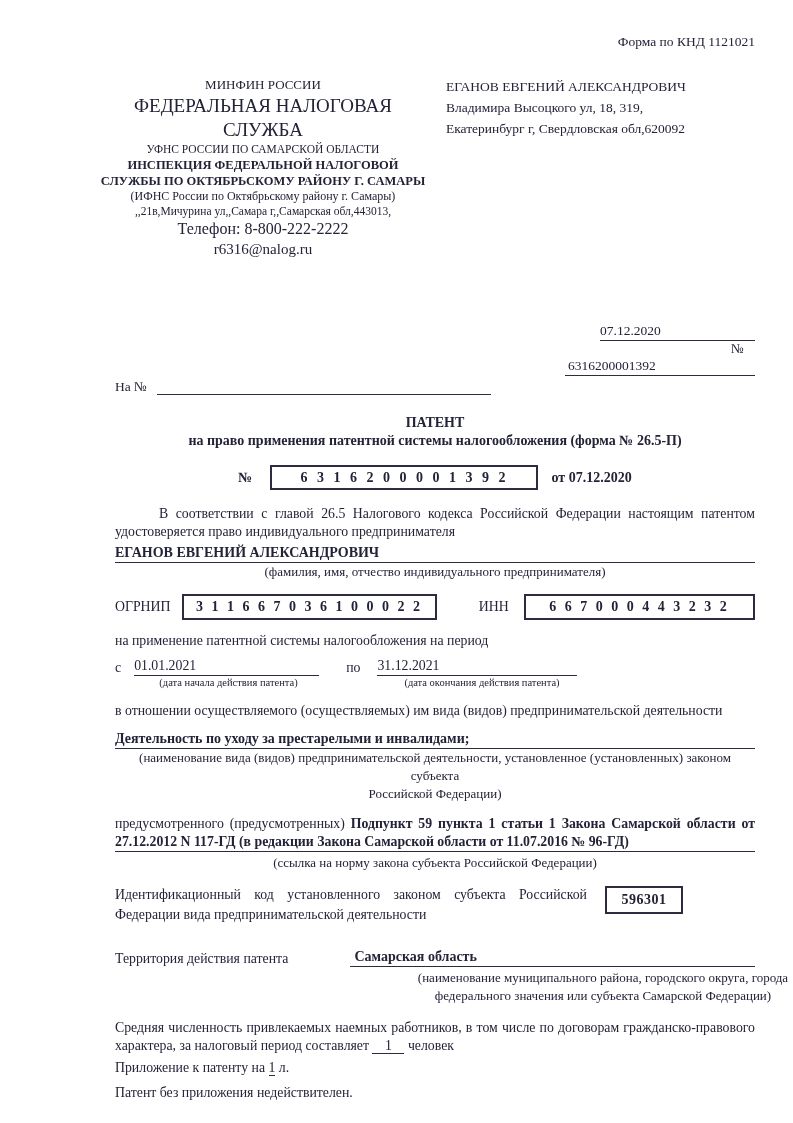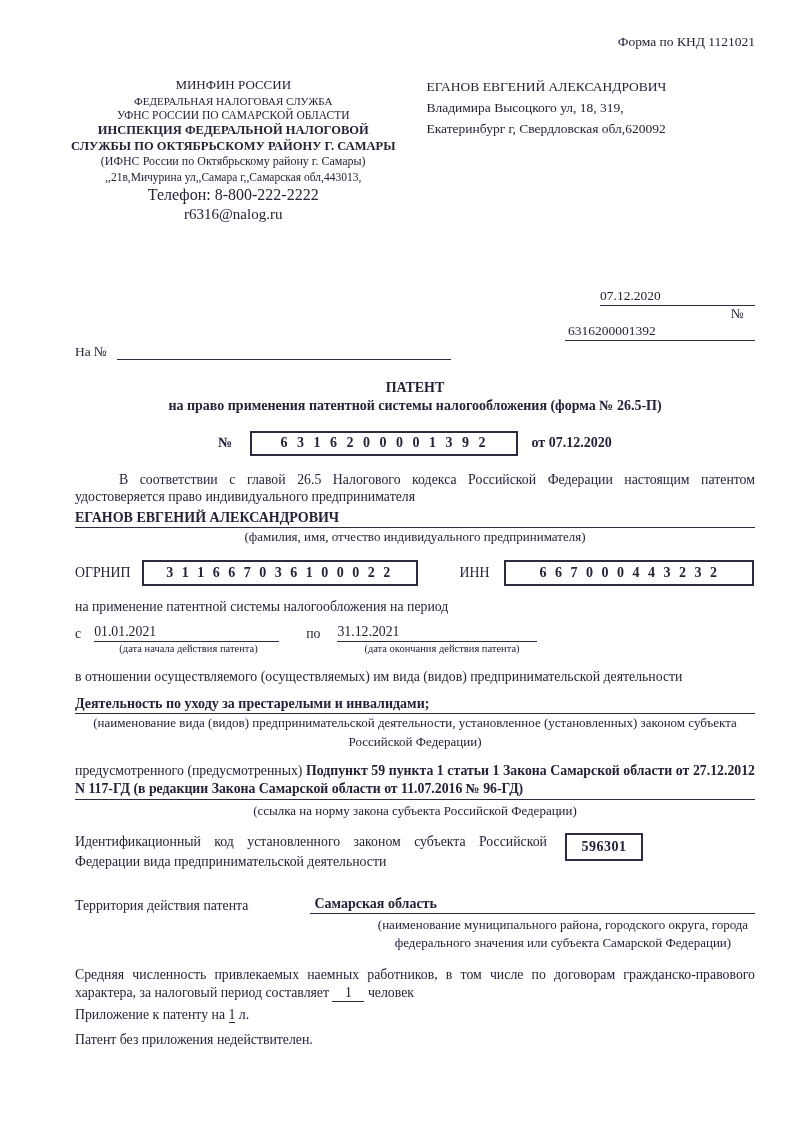--- a/index.html
+++ b/index.html
@@ -2,31 +2,31 @@
 <html><head>
 <meta charset="utf-8">
 <style>
   * { margin: 0; padding: 0; box-sizing: border-box; }
   html, body { background: #e8e8e8; }
   .page {
     width: 793px; height: 1123px;
     background: #ffffff;
     font-family: "Liberation Serif", serif;
     color: #232338;
-    padding: 34px 38px 0 75px;
+    padding: 34px 38px 0 115px;
     position: relative;
     overflow: hidden;
     margin: 0 auto;
   }
   .form-code { text-align: right; font-size: 13.5px; }
 
   .header-row { display: flex; margin-top: 27px; }
   .sender { width: 348px; margin-left: -15px; text-align: center; line-height: 1.28; }
   .sender div:nth-child(1) { font-size: 13px; }
-  .sender div:nth-child(2) { font-size: 11px; }
+  .sender div:nth-child(2) { font-size: 19px; }
   .sender div:nth-child(3) { font-size: 11.5px; }
   .sender div:nth-child(4) { font-size: 12.5px; font-weight: bold; }
   .sender div:nth-child(5) { font-size: 12.5px; font-weight: bold; }
   .sender div:nth-child(6) { font-size: 12px; }
   .sender div:nth-child(7) { font-size: 11.5px; }
   .sender div:nth-child(8) { font-size: 16px; }
   .sender div:nth-child(9) { font-size: 15px; }
   .recipient { margin-left: 20px; width: 330px; font-size: 13.5px; line-height: 1.5; }
   .recipient .r-name { margin-bottom: 1px; }
 

